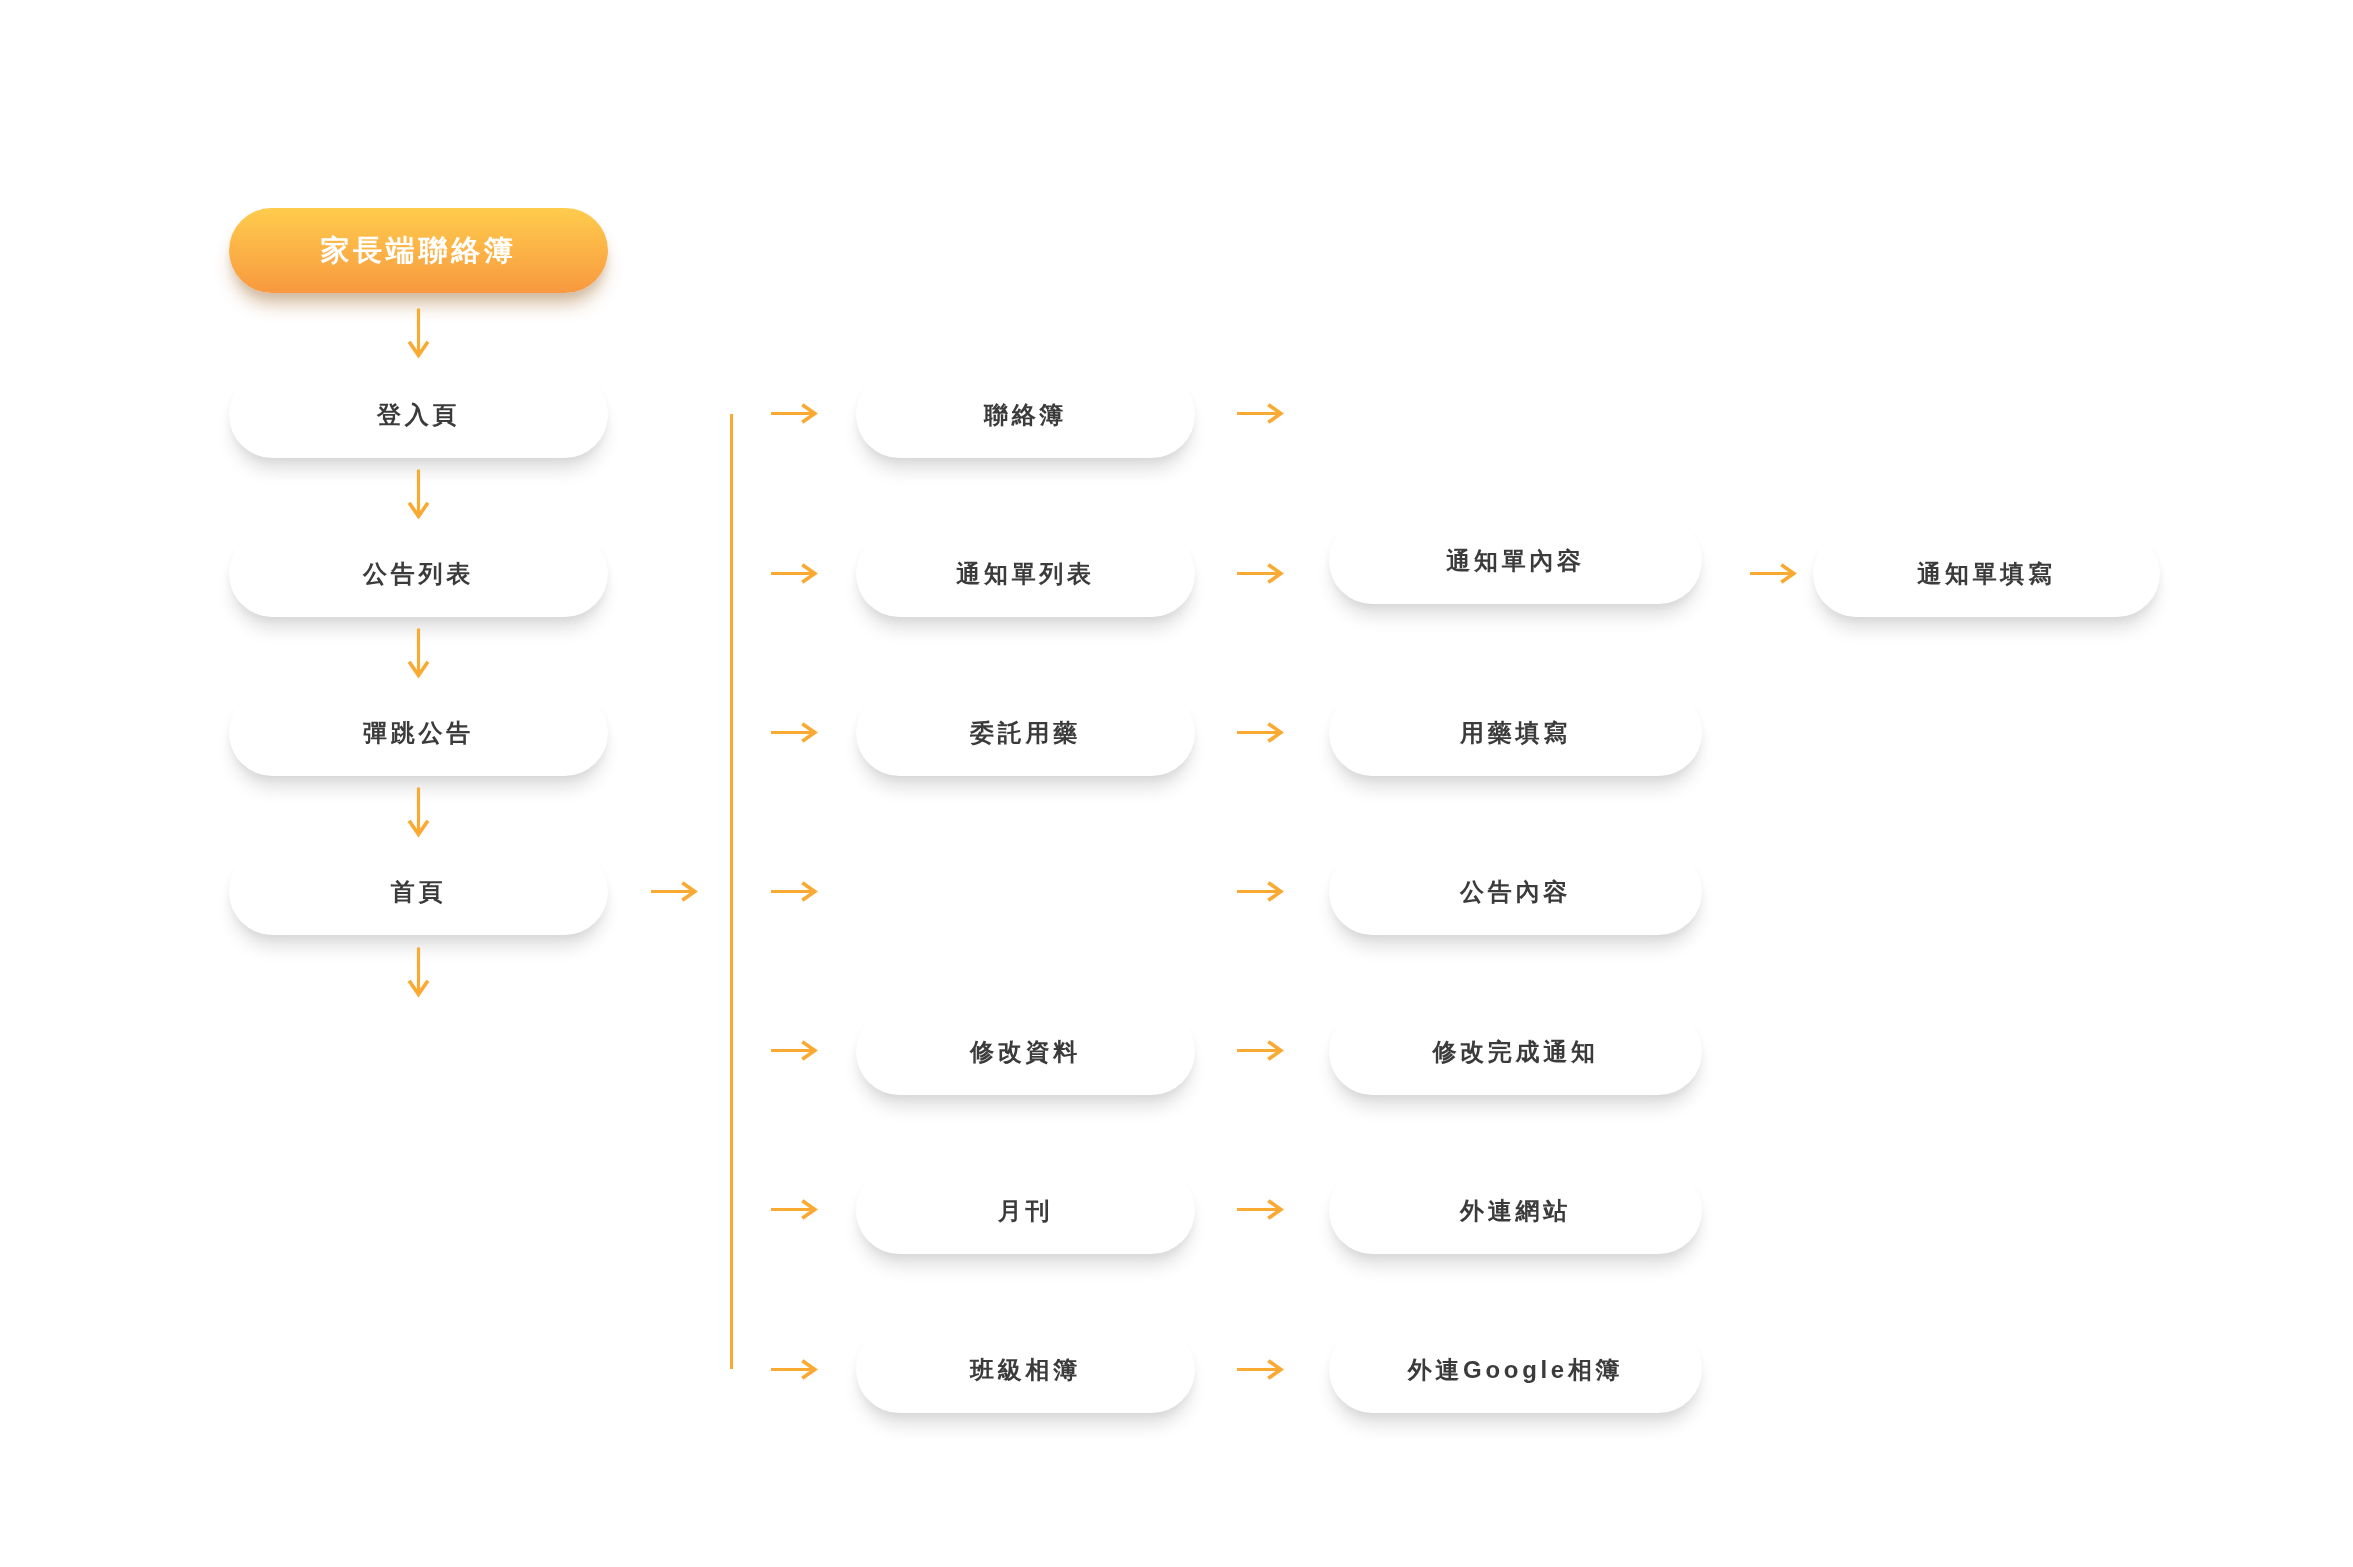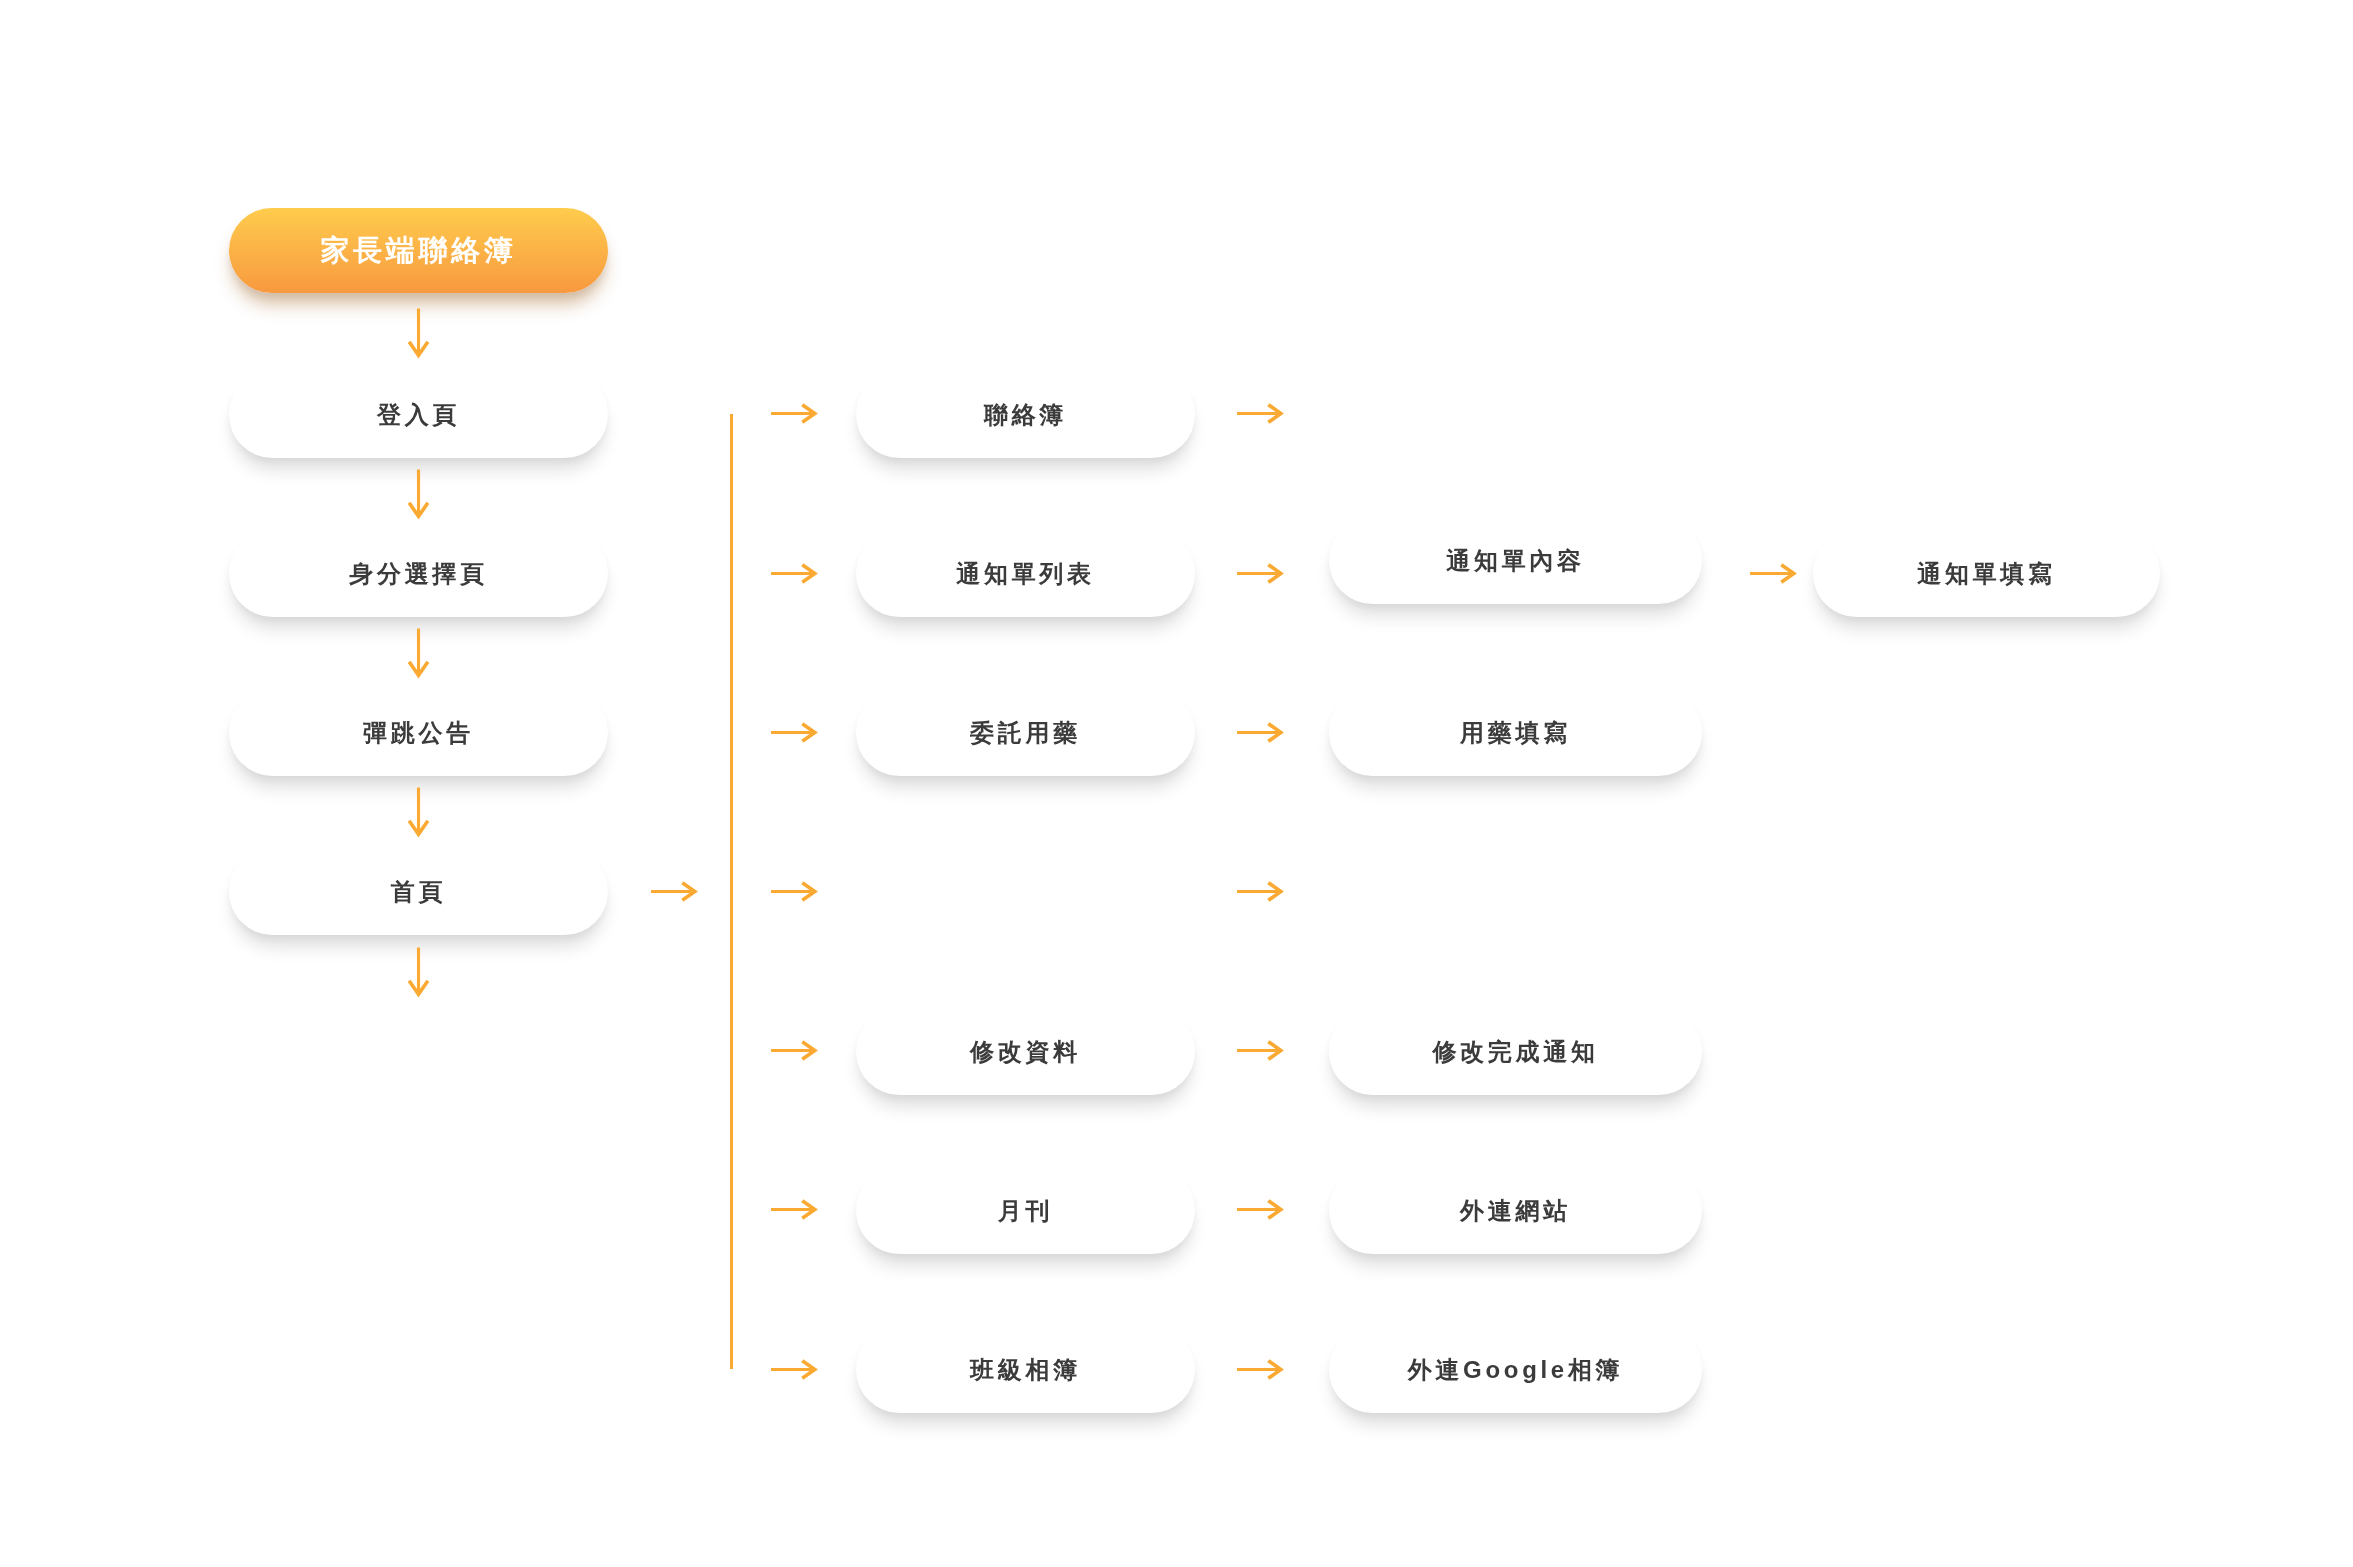--- a/index.html
+++ b/index.html
@@ -54,21 +54,21 @@
   }
 </style>
 </head>
 <body>
 
 <div class="canvas">
 
   <div class="node root" style="left:229px;top:197px;width:379px;height:85px">家長端聯絡簿</div>
 
   <div class="node" style="left:229px;top:360px;width:379px">登入頁</div>
-  <div class="node" style="left:229px;top:519px;width:379px">身分選擇頁</div>
+  <div class="node" style="left:229px;top:519px;width:379px">公告列表</div>
   <div class="node" style="left:229px;top:678px;width:379px">彈跳公告</div>
   <div class="node" style="left:229px;top:837px;width:379px">首頁</div>
 
   <svg class="arrow" style="left:406px;top:296px" width="25" height="53" viewBox="0 0 48 100">
     <line x1="24" y1="2" x2="24" y2="88"></line>
       <polyline points="6,66 24,92 42,66"></polyline>
     </svg>
   <svg class="arrow" style="left:406px;top:457px" width="25" height="53" viewBox="0 0 48 100">
     <line x1="24" y1="2" x2="24" y2="88"></line>
       <polyline points="6,66 24,92 42,66"></polyline>
@@ -153,20 +153,21 @@
     <line x1="2" y1="22" x2="84" y2="22"></line>
       <polyline points="62,5 86,22 62,39"></polyline>
     </svg>
   <svg class="arrow" style="left:1236px;top:1347px" width="50" height="23" viewBox="0 0 96 44">
     <line x1="2" y1="22" x2="84" y2="22"></line>
       <polyline points="62,5 86,22 62,39"></polyline>
     </svg>
 
   <div class="node" style="left:1329px;top:506px;width:373px">通知單內容</div>
   <div class="node" style="left:1329px;top:678px;width:373px">用藥填寫</div>
+  <div class="node" style="left:1329px;top:837px;width:373px">公告內容</div>
   <div class="node" style="left:1329px;top:997px;width:373px">修改完成通知</div>
   <div class="node" style="left:1329px;top:1156px;width:373px">外連網站</div>
   <div class="node" style="left:1329px;top:1315px;width:373px">外連Google相簿</div>
 
   <svg class="arrow" style="left:1749px;top:551px" width="50" height="23" viewBox="0 0 96 44">
     <line x1="2" y1="22" x2="84" y2="22"></line>
       <polyline points="62,5 86,22 62,39"></polyline>
     </svg>
   <div class="node" style="left:1813px;top:519px;width:347px">通知單填寫</div>
 

